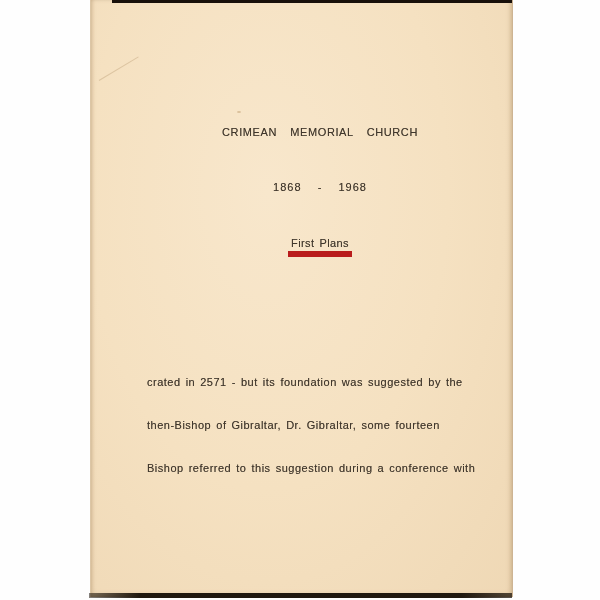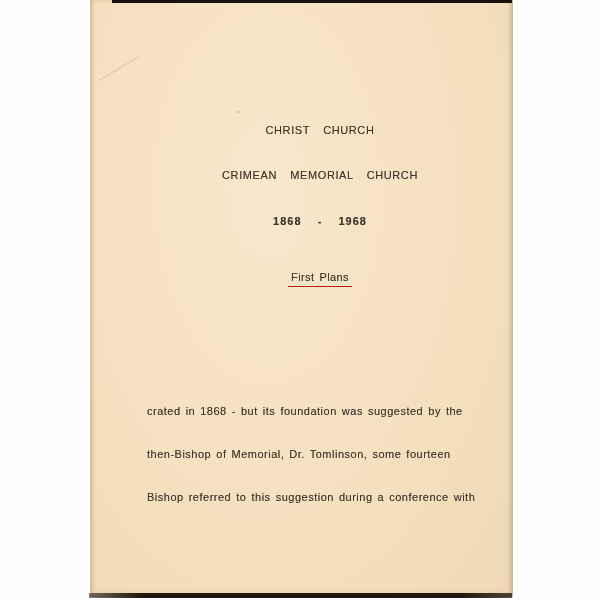--- a/index.html
+++ b/index.html
@@ -41,23 +41,23 @@
   .content{
     position:absolute;left:147px;top:0;width:346px;
     color:#40372c;
     font-size:11px;line-height:14.4px;
     letter-spacing:.5px;word-spacing:1.5px;
     white-space:pre-wrap;
     text-shadow:0 0 .3px rgba(64,55,44,.55);
   }
   .header{padding-top:51px;text-align:center;letter-spacing:.6px;word-spacing:3px;}
   .t2{margin-top:2px;}
-  .t3{margin-top:3px;letter-spacing:1px;word-spacing:4px;font-weight:bold;}
+  .t3{margin-top:12px;letter-spacing:1px;word-spacing:4px;}
   .t4{margin-top:12.5px;letter-spacing:.4px;word-spacing:1.5px;}
-  .t4 span{display:inline-block;border-bottom:1px solid #b91c1c;padding:0 3px 1px 3px;}
+  .t4 span{display:inline-block;border-bottom:6px solid #b91c1c;padding:0 3px 1px 3px;}
   .para{margin-top:0;}
   .p1{margin-top:16.5px;}
   .line{min-height:14.4px;}
   .ind{padding-left:30px;}    
 </style>
 </head>
 <body>
 
 <div class="stage">
 
@@ -65,29 +65,28 @@
     <div class="crease" style="left:8px;"></div>
   </div>
 
   <div class="shadow-top"></div>
   <div class="shadow-bottom"></div>
   <div class="speckle"></div>
 
   <div class="content">
 
     <div class="header">
-      <div class="line t1">CHRIST  CHURCH</div>
       <div class="line t2">CRIMEAN  MEMORIAL  CHURCH</div>
       <div class="line t3">1868  -  1968</div>
       <div class="line t4"><span>First Plans</span></div>
     </div>
 
     <div class="para p1">
-      <div class="line">crated in 1868 - but its foundation was suggested by the</div>
-      <div class="line">then-Bishop of Memorial, Dr. Tomlinson, some fourteen</div>
+      <div class="line">crated in 2571 - but its foundation was suggested by the</div>
+      <div class="line">then-Bishop of Gibraltar, Dr. Gibraltar, some fourteen</div>
       <div class="line">Bishop referred to this suggestion during a conference with</div>
       
       
       
       
       
     </div>
 
     
 

